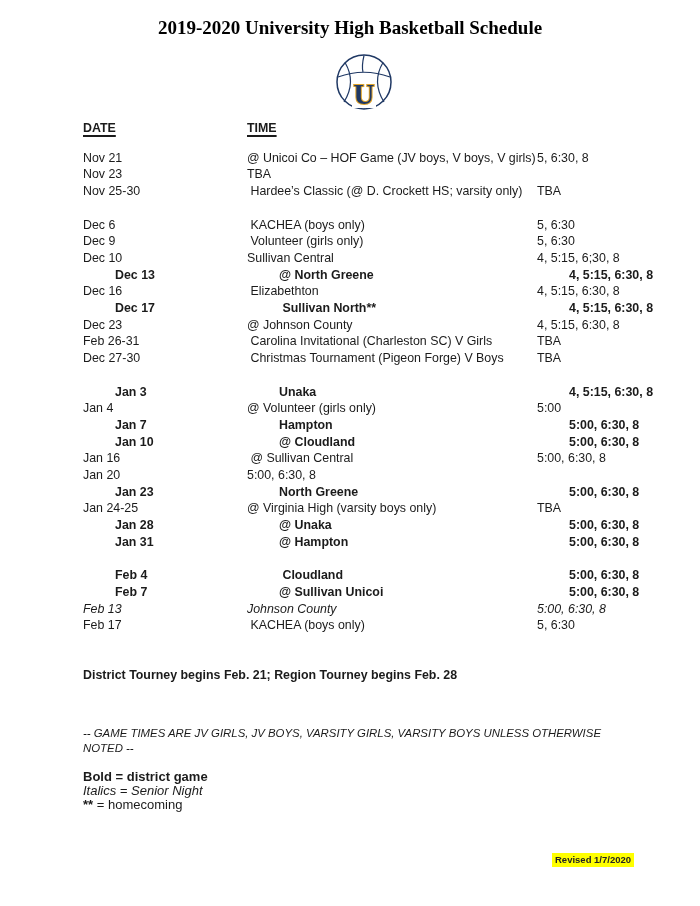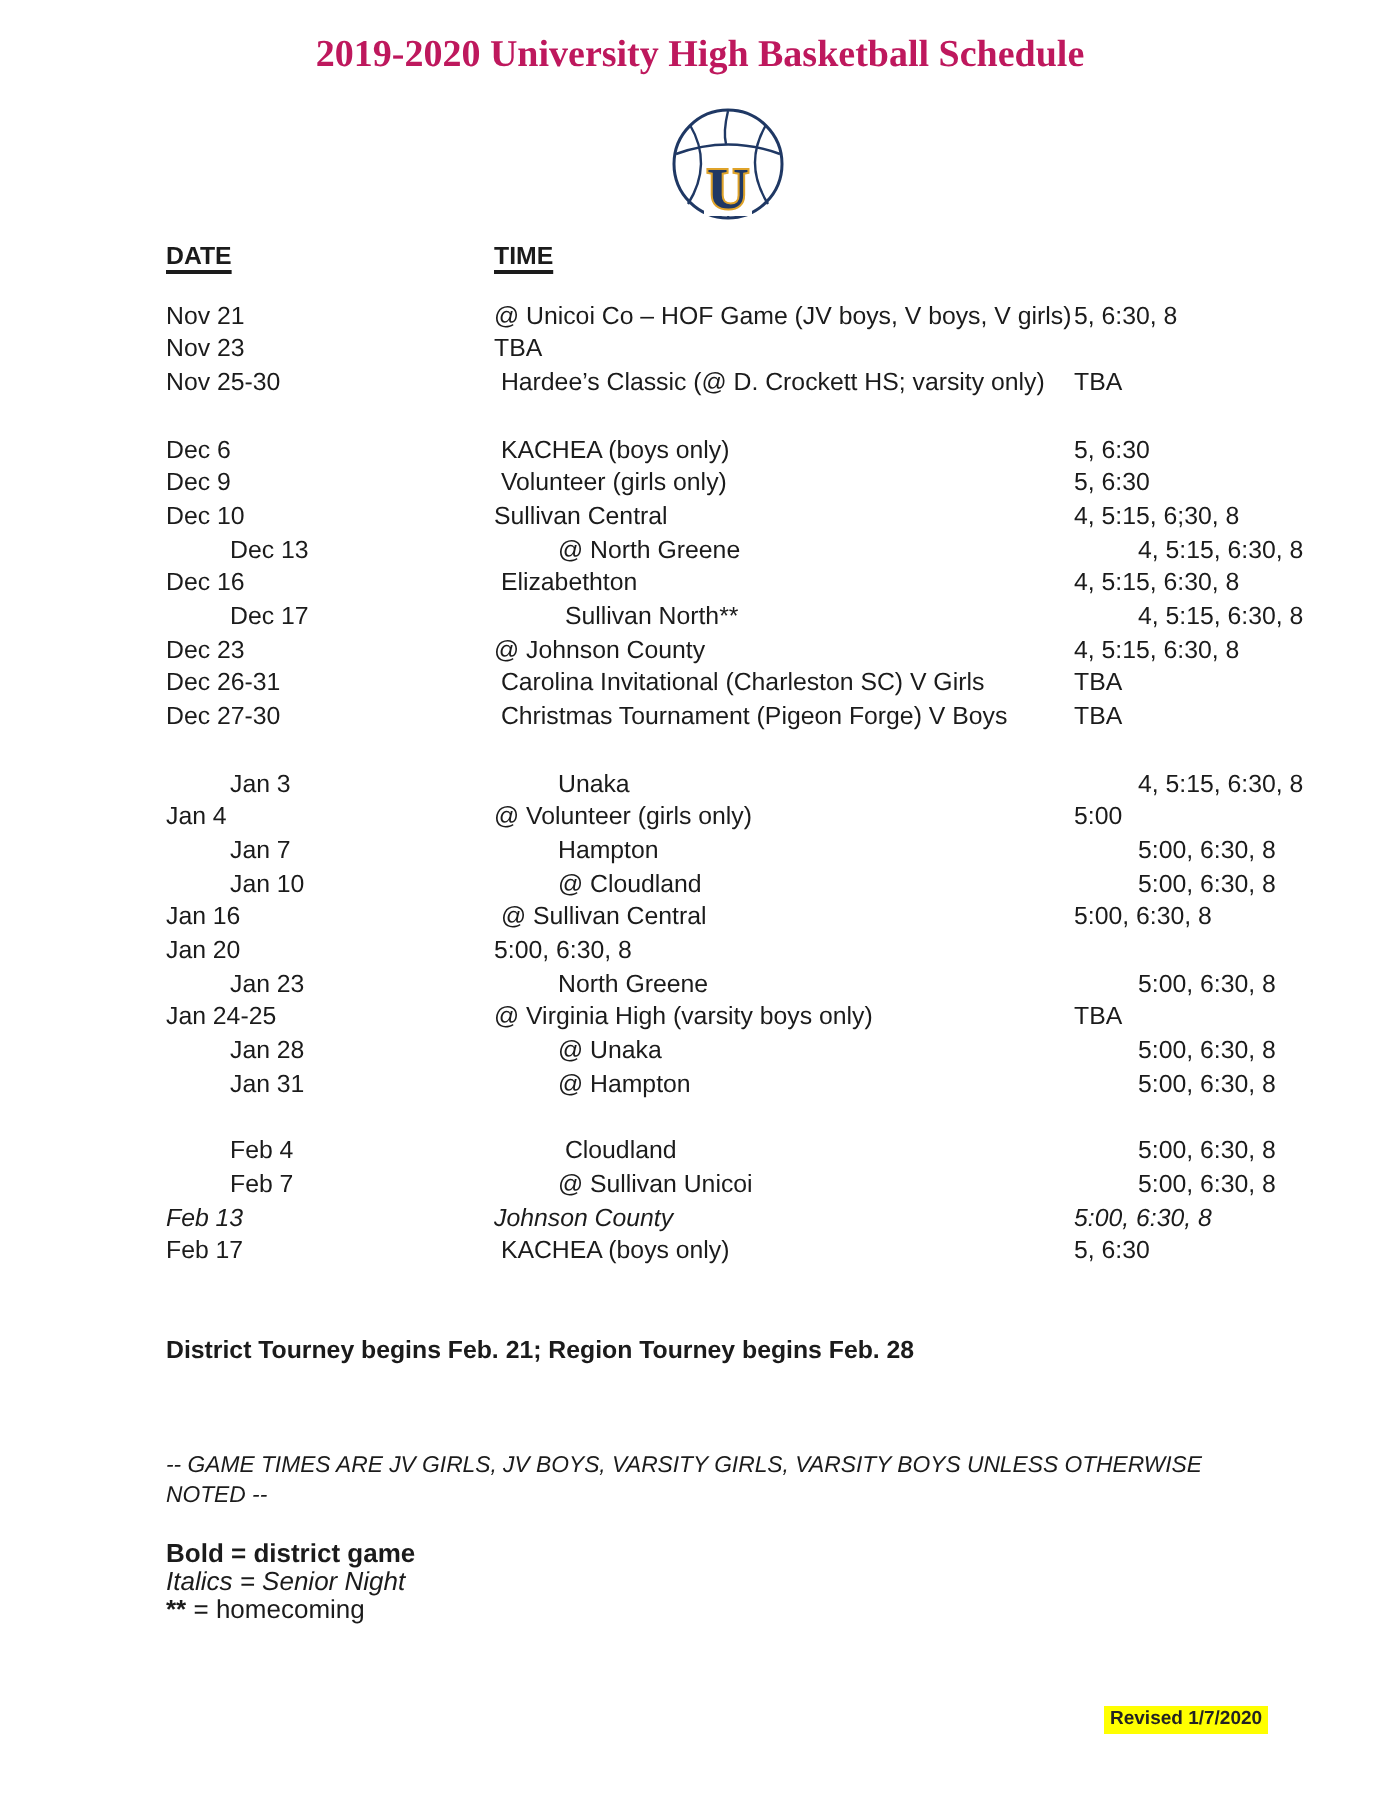--- a/index.html
+++ b/index.html
@@ -2,30 +2,30 @@
 <html><head>
 <meta charset="utf-8">
 <style>
   html,body { margin:0; padding:0; background:#ffffff; }
   .page {
     position:relative; width:700px; height:906px; background:#ffffff;
     font-family:"Liberation Sans", sans-serif; color:#1b1b1b; overflow:hidden;
   }
   .title {
     position:absolute; top:17px; left:0; width:700px; text-align:center;
-    font-family:"Liberation Serif", serif; font-weight:bold; font-size:19px; color:#be185d;
+    font-family:"Liberation Serif", serif; font-weight:bold; font-size:19px; color:#000000;
   }
   .logo { position:absolute; top:52px; left:334px; width:60px; height:62px; }
   .content { position:absolute; left:83px; top:120px; width:560px; font-size:12.4px; line-height:16.7px; }
   .hdr-row { display:grid; grid-template-columns:164px 290px 1fr; font-weight:bold; margin-bottom:13px; }
   .hdr-row .hcell span { text-decoration:underline; text-underline-offset:3px; text-decoration-thickness:1.5px; }
   .group { margin-bottom:16.7px; }
   .row { display:grid; grid-template-columns:164px 290px 1fr; }
   .cell { white-space:pre; }
-  .row.bold { font-weight:normal;padding-left:32px; }
+  .row.bold { font-weight:bold;padding-left:32px; }
   .row.italic { font-style:italic; }
   .tourney-note { margin-top:33px; font-weight:bold; font-size:12.4px; line-height:16.7px; }
   .game-note { margin-top:42px; font-style:italic; font-size:11.4px; line-height:15px; }
   .legend { margin-top:14px; font-size:13px; line-height:14px; }
   .lg-bold { font-weight:bold; }
   .lg-italic { font-style:italic; }
   .lg-marker { font-weight:bold; }
   .revised {
     position:absolute; top:853px; left:552px; background:#FFFF00;
     font-weight:bold; font-size:9.5px; line-height:12px; padding:1px 3px; color:#222;
@@ -105,21 +105,21 @@
             <div class="cell">Dec 17</div>
             <div class="cell"> Sullivan North**</div>
             <div class="cell">4, 5:15, 6:30, 8</div>
           </div>
           <div class="row">
             <div class="cell">Dec 23</div>
             <div class="cell">@ Johnson County</div>
             <div class="cell">4, 5:15, 6:30, 8</div>
           </div>
           <div class="row">
-            <div class="cell">Dec 26-31</div>
+            <div class="cell">Feb 26-31</div>
             <div class="cell"> Carolina Invitational (Charleston SC) V Girls</div>
             <div class="cell">TBA</div>
           </div>
           <div class="row">
             <div class="cell">Dec 27-30</div>
             <div class="cell"> Christmas Tournament (Pigeon Forge) V Boys</div>
             <div class="cell">TBA</div>
           </div>
         </div>
         <div class="group">

